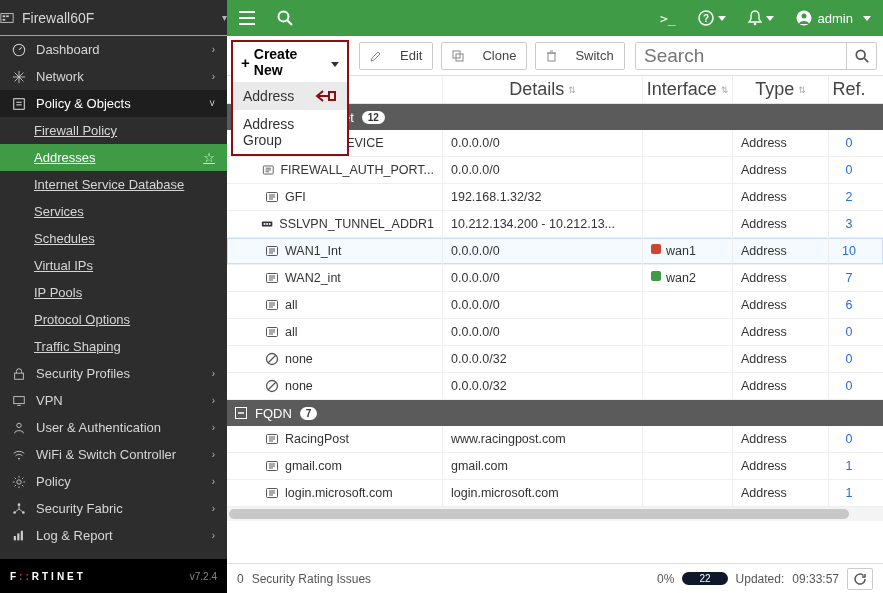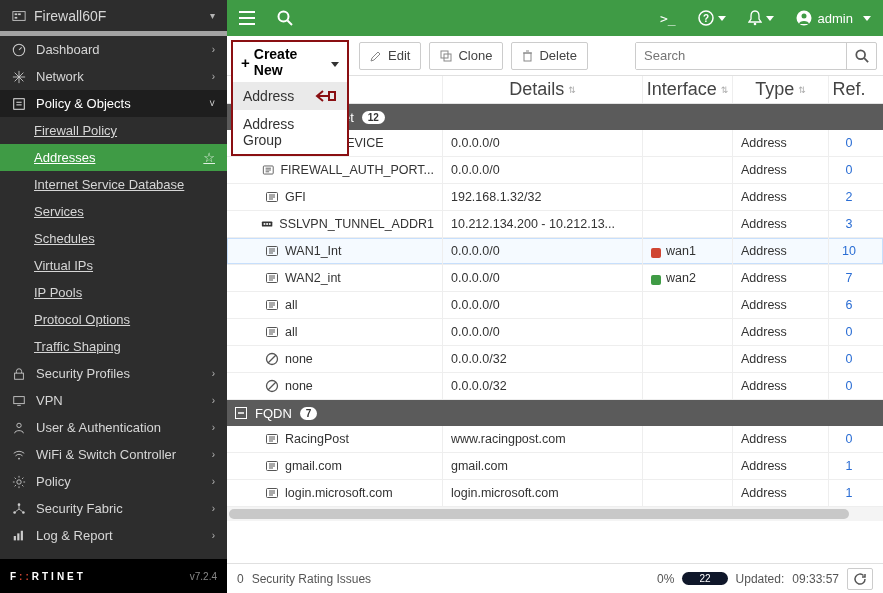--- a/index.html
+++ b/index.html
@@ -9,36 +9,36 @@
   
   .topbar { height: 36px; background: #3f9b45; display:flex; align-items:center; color:#fff; padding:0 12px; }
   .top-left { margin-left: 227px; display:flex; align-items:center; gap:22px; }
   .top-icon { cursor:pointer; fill:#fff; }
   .top-right { margin-left:auto; display:flex; align-items:center; gap:22px; font-size:13px; }
   .admin-pill { display:flex; align-items:center; gap:6px; cursor:pointer; }
   .chev::after { content:""; display:inline-block; width:0;height:0; border-left:4px solid transparent; border-right:4px solid transparent; border-top:5px solid #fff; margin-left:4px; vertical-align:middle;}
 
   
   .sidebar { width:227px; background:#2d2d2d; color:#d6d6d6; height:100%; position:absolute; left:0; top:0; display:flex; flex-direction:column;}
-  .sb-header { height:36px; display:flex; align-items:center; padding:0 12px; gap:8px; border-bottom:5px solid #a3a3a3; font-size:14px;}
+  .sb-header { height:36px; display:flex; align-items:center; padding:0 0; gap:8px; border-bottom:1px solid #a3a3a3; font-size:14px;}
   .sb-item { display:flex; align-items:center; gap:10px; height:27px; padding:0 12px; font-size:13px; cursor:pointer;}
   .sb-item.active { background:#1e1e1e; color:#fff; }
   .sb-item.selected { background:#3f9b45; color:#fff; }
   .sb-sub { padding-left:34px;text-decoration:underline; }
   .sb-chev { margin-left:auto; font-size:10px; opacity:.8;}
   .sb-icon { width:14px; height:14px; flex:0 0 14px; }
   .sb-footer { margin-top:auto; height:34px; background:#000; display:flex; align-items:center; justify-content:space-between; padding:0 10px; font-size:10px; color:#888;}
   .ft-logo { color:#fff; letter-spacing:3px; font-weight:bold; font-size:10px; font-family:Arial; }
 
   
   .main { margin-left:227px; height:calc(100% - 36px); display:flex; flex-direction:column; background:#fff;}
   .toolbar { height:40px; display:flex; align-items:center; gap:8px; padding:0 6px; border-bottom:1px solid #e0e0e0; position:relative;}
-  .tbtn { height:28px; border:1px solid #ccc; background:#fff; padding:0 10px; font-size:13px; display:inline-flex; align-items:center; gap:6px; color:#444; border-radius:2px; cursor:pointer;}
+  .tbtn { height:28px; border:1px solid #ccc; background:#fff; padding:0 10px; font-size:13px; display:inline-flex; align-items:center; gap:18px; color:#444; border-radius:2px; cursor:pointer;}
   .searchbox { margin-left:auto; display:flex; align-items:center; border:1px solid #ccc; height:28px; border-radius:2px; }
-  .searchbox input { border:none; outline:none; height:26px; padding:0 8px; width:210px; font-size:13px; }
+  .searchbox input { border:none; outline:none; height:26px; padding:0 8px; width:210px; font-size:19px; }
   .searchbox .sbtn { width:30px; height:26px; display:flex; align-items:center; justify-content:center; border-left:1px solid #ccc; cursor:pointer;}
 
   
   .create-wrap { position:absolute; top:4px; left:4px; width:118px; border:2px solid #8a0f12; background:#fff; z-index:10;}
   .cw-top { padding:4px 8px; font-size:14px; font-weight:bold; display:flex; align-items:center; gap:4px; cursor:pointer;}
   .cw-top .caret::after{content:"";border-left:4px solid transparent;border-right:4px solid transparent;border-top:5px solid #333;display:inline-block;margin-left:2px;}
   .cw-item { padding:6px 10px; font-size:14px; color:#333; cursor:pointer; display:flex; align-items:center;}
   .cw-item.hi { background:#eaeaea; }
   .arrow-left { margin-left:auto; }
   .arrow-left svg{stroke:#8a0f12;fill:#8a0f12;}
@@ -57,21 +57,21 @@
   .grow { background:#5b5b5b; color:#fff; height:26px; display:flex; align-items:center; gap:8px; padding:0 8px; font-size:13px;}
   .badge { background:#fff; color:#333; border-radius:8px; font-size:10px; padding:1px 6px; font-weight:bold;}
   .collapse-ic { width:12px;height:12px; }
 
   
   .tbody { flex:1; overflow:hidden; }
   .row { display:flex; height:27px; font-size:12.5px; color:#333; border-bottom:1px solid #eee;}
   .row.sel { box-shadow:inset 0 0 0 1px #c7dffc; background:#f5faff;}
   .c-name .indent { width:30px; }
   .row-icon { width:14px; height:14px; margin-right:6px;}
-  .iface { display:flex; align-items:flex-end; gap:5px;}
+  .iface { display:flex; align-items:flex-start; gap:5px;}
   .iface .dot-r { width:10px;height:10px;background:#d04532;border-radius:2px;}
   .iface .dot-g { width:10px;height:10px;background:#3f9b45;border-radius:2px;}
   .ref-link { color:#2a6dd4; cursor:pointer;}
   .c-name.td { justify-content:flex-start; }
   .c-det.td, .c-type.td { justify-content:flex-start;}
   .c-if.td { justify-content:flex-start; }
 
   
   .hscroll { height:14px; background:#f4f4f4; position:relative;}
   .hscroll .thumb { position:absolute; left:2px; top:2px; height:10px; width:620px; background:#c8c8c8; border-radius:5px;}
@@ -280,21 +280,21 @@
           <rect x="4" y="4" width="7" height="7" fill="none" stroke="#888"></rect>
         </svg>
       <span>Clone</span>
     </button>
     <button class="tbtn">
       <svg width="11" height="12" viewBox="0 0 11 12">
           <rect x="2" y="3" width="7" height="8" fill="none" stroke="#888"></rect>
           <line x1="1" y1="3" x2="10" y2="3" stroke="#888"></line>
           <line x1="4" y1="1" x2="7" y2="1" stroke="#888"></line>
         </svg>
-      <span>Delete</span>
+      <span>Switch</span>
     </button>
     <div class="searchbox">
       <input placeholder="Search" style="">
       <div class="sbtn">
         <svg width="14" height="14" viewBox="0 0 16 16">
             <circle cx="6.5" cy="6.5" r="5" fill="none" stroke="#555" stroke-width="2"></circle>
             <line x1="10.5" y1="10.5" x2="15" y2="15" stroke="#555" stroke-width="2"></line>
           </svg>
       </div>
     </div>

